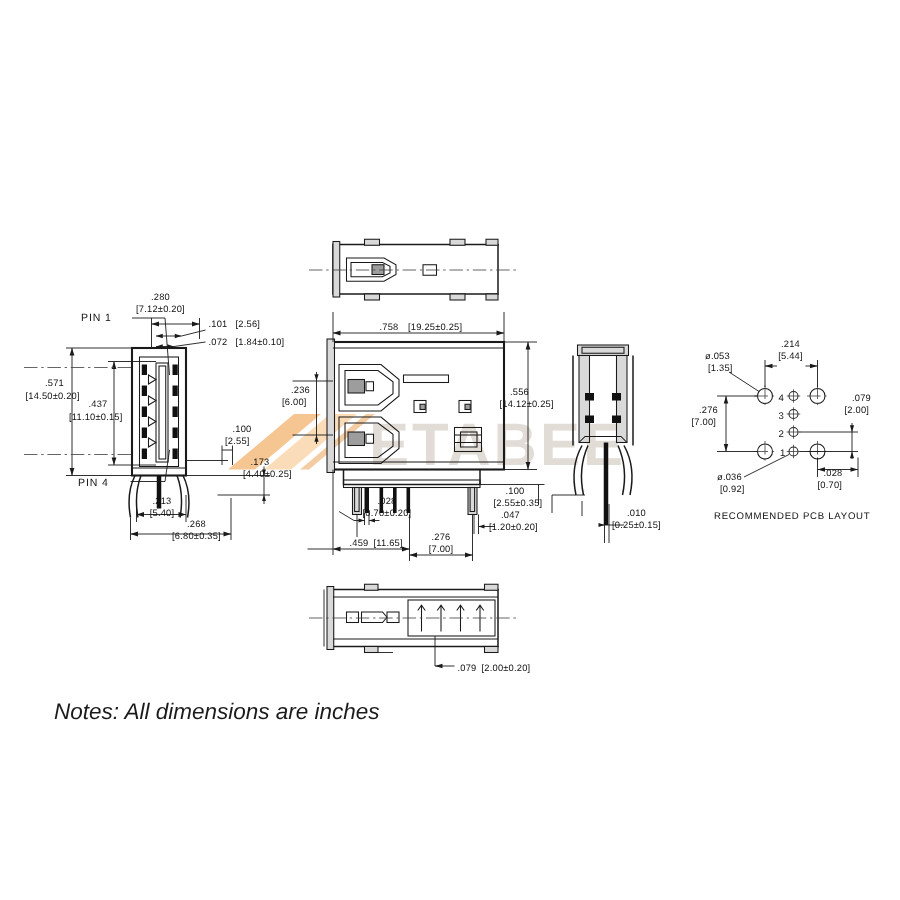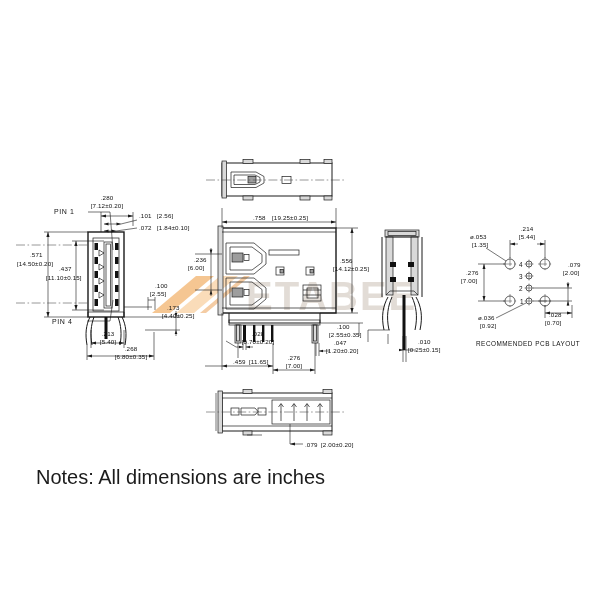--- a/index.html
+++ b/index.html
@@ -3,21 +3,21 @@
 <meta charset="utf-8">
 <style>
   html,body{margin:0;padding:0;background:#ffffff;}
   body{width:600px;height:600px;overflow:hidden;font-family:"Liberation Sans",sans-serif;}
   #stage{position:relative;width:600px;height:600px;background:#fff;}
   svg{display:block;}
   .dimtxt{font-family:"Liberation Sans",sans-serif;font-size:6.2px;fill:#111;letter-spacing:.15px;}
   .pinlbl{font-family:"Liberation Sans",sans-serif;font-size:7px;fill:#111;letter-spacing:.6px;}
   .pcbttl{font-family:"Liberation Sans",sans-serif;font-size:6.4px;fill:#111;letter-spacing:.5px;}
   .pinnum{font-family:"Liberation Sans",sans-serif;font-size:6.4px;fill:#111;}
-  .notes{position:absolute;left:36px;top:466px;font-size:20px;color:#1b1b1b;font-family:"Liberation Sans",sans-serif;white-space:nowrap;}
+  .notes{position:absolute;left:36px;top:466px;font-size:15px;color:#1b1b1b;font-family:"Liberation Sans",sans-serif;white-space:nowrap;font-style:italic;}
   .ln{stroke:#1a1a1a;fill:none;}
   .thin{stroke-width:.7;}
   .med{stroke-width:1;}
   .thick{stroke-width:1.4;}
   .dim{stroke:#1a1a1a;stroke-width:.6;fill:none;}
   .ctr{stroke:#444;stroke-width:.55;fill:none;stroke-dasharray:9 2.5 1.6 2.5;}
   .fillgray{fill:#d9d9d9;stroke:#1a1a1a;stroke-width:.7;}
   .filldk{fill:#9d9d9d;stroke:#1a1a1a;stroke-width:.7;}
   .blk{fill:#111;stroke:none;}
 </style>

